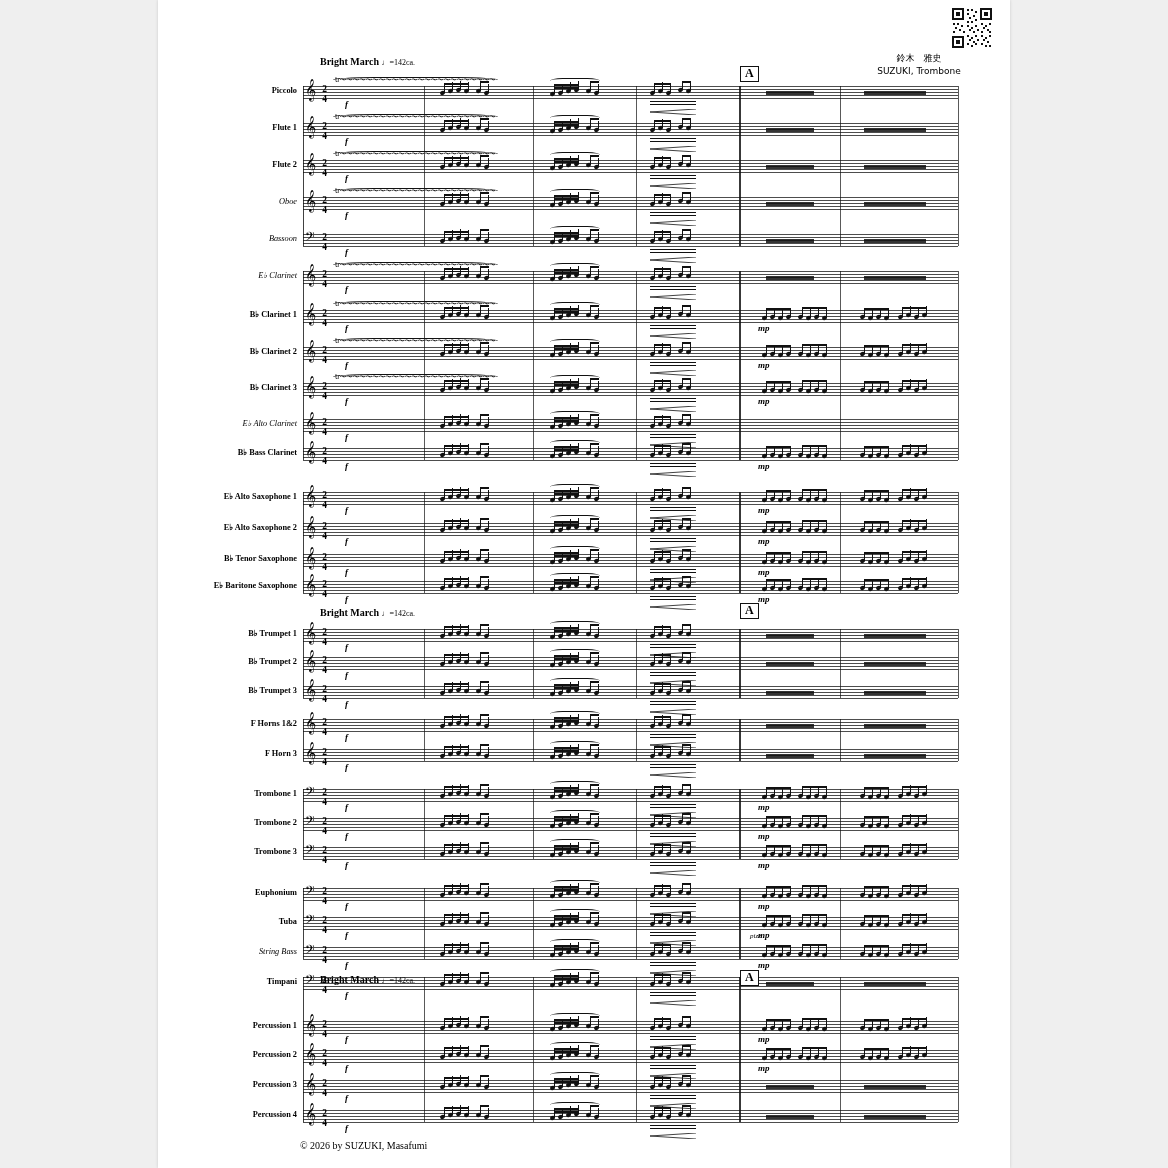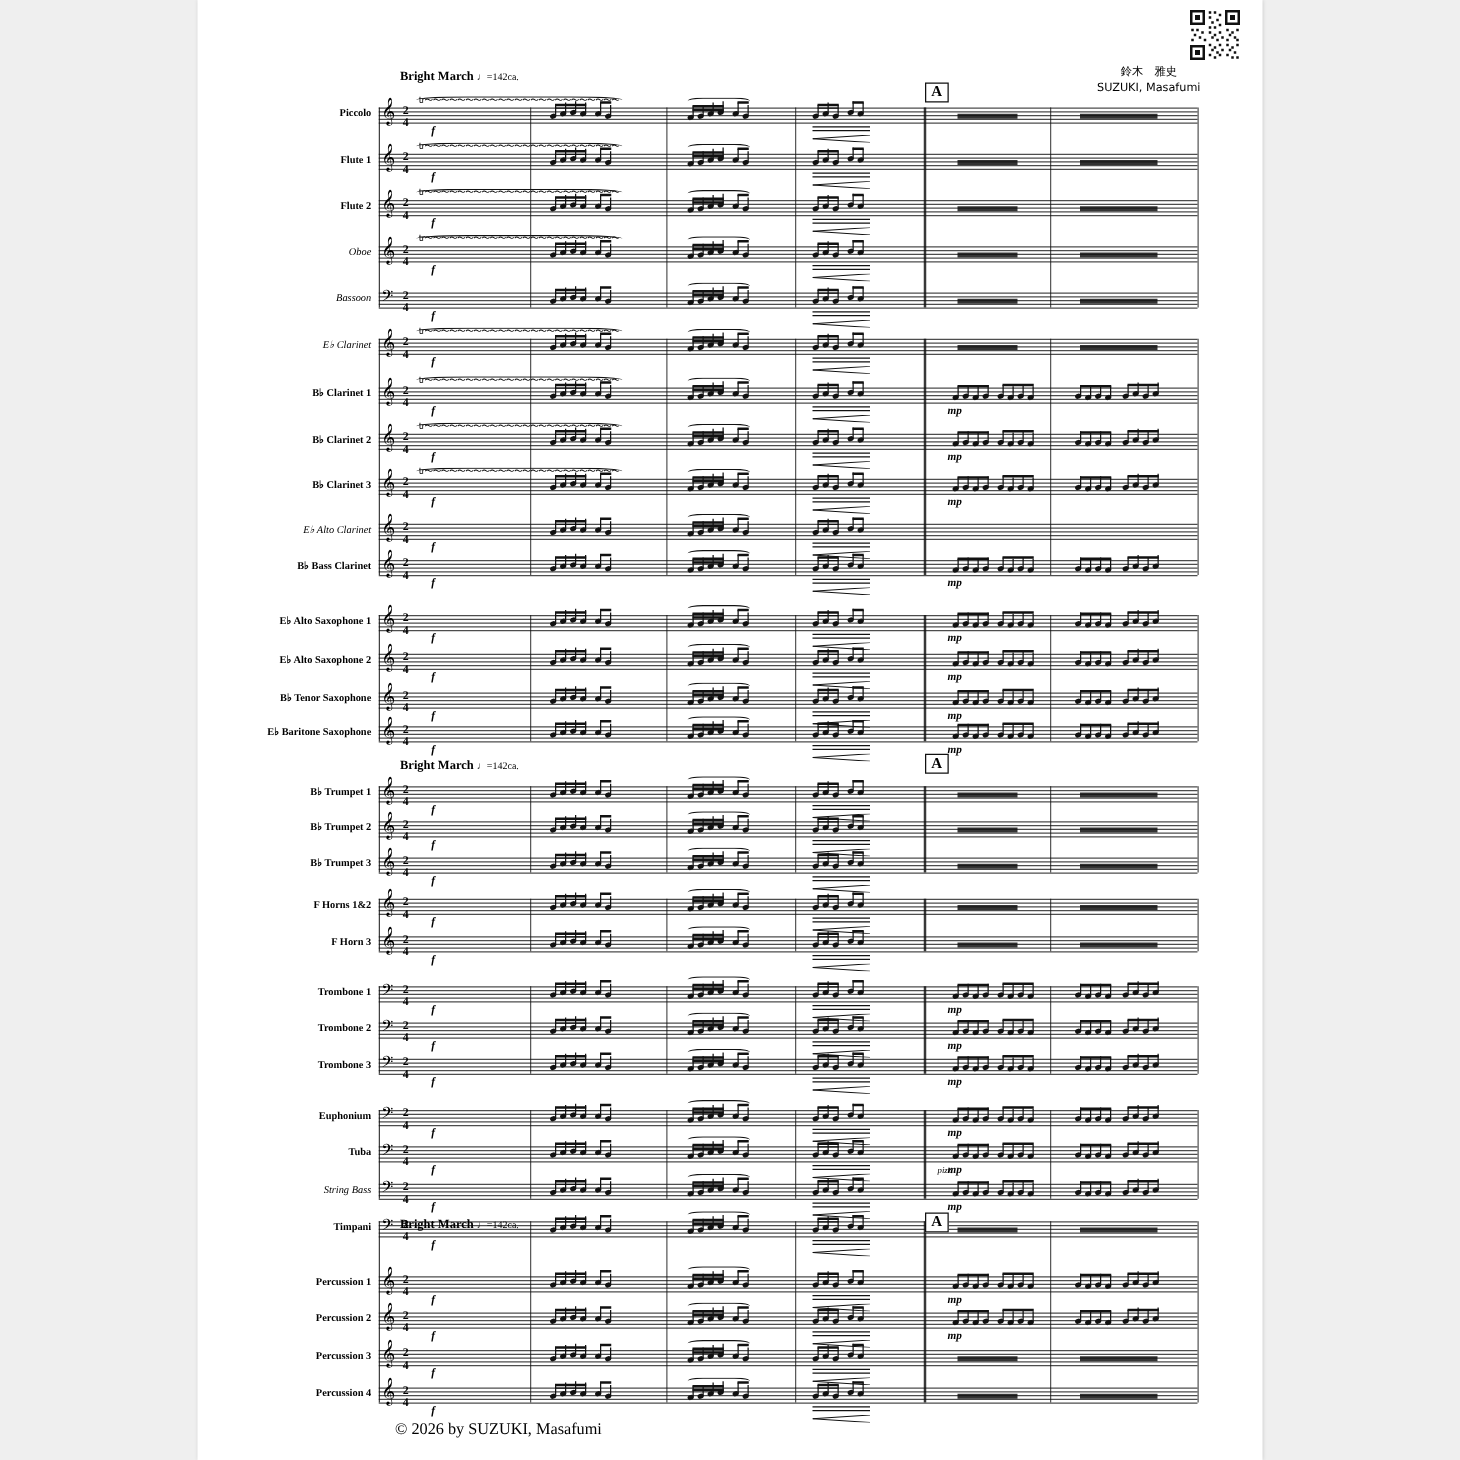--- a/index.html
+++ b/index.html
@@ -56,23 +56,23 @@
   }
   #qr {
     position: absolute;
     right: 16px;
     top: 6px;
     width: 44px;
     height: 44px;
   }
   #copyright {
     position: absolute;
-    left: 158px;
+    left: 142px;
     bottom: 17px;
-    font-size: 13px;
+    font-size: 10px;
     font-family: "Liberation Serif", serif;
   }
   
   .stafflabel {
     position: absolute;
     right: 0;
     text-align: right;
     font-size: 8.3px;
     line-height: 1;
     white-space: nowrap;
@@ -269,21 +269,21 @@
             <rect x="35" y="39" width="2" height="2"></rect>
         </g>
       </svg>
     </div>
 
     <div id="title-block">
     </div>
 
     <div id="composer-block">
       <div>鈴木　雅史</div>
-      <div>SUZUKI, Masafumi</div>
+      <div>SUZUKI, Trombone</div>
     </div>
 
     <div id="copyright">© 2026 by SUZUKI, Masafumi</div>
 
     <div id="score">
         <div class="sysbar" style="left:145px; top:86px; height:160.4px;"></div>
         <div class="barline" style="left:266px; top:86px; height:160.4px;"></div>
         <div class="barline" style="left:375px; top:86px; height:160.4px;"></div>
         <div class="barline" style="left:478px; top:86px; height:160.4px;"></div>
         <div class="barline thick" style="left:581px; top:86px; height:160.4px;"></div>

